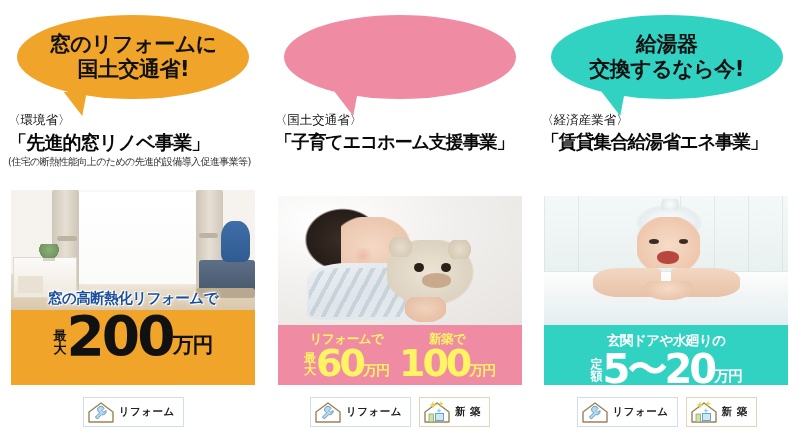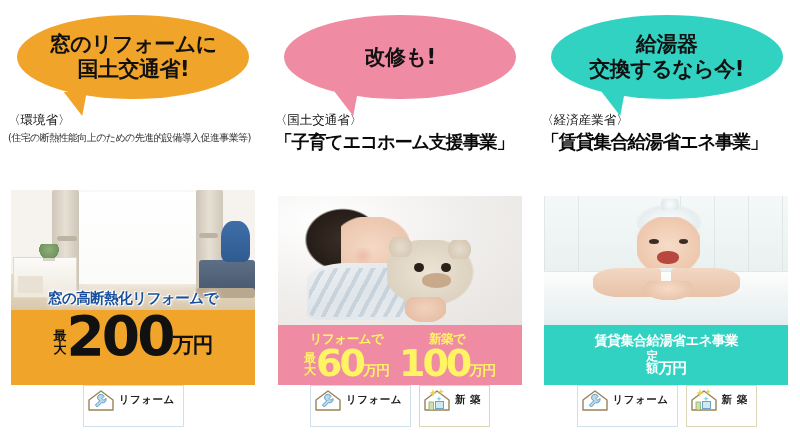--- a/index.html
+++ b/index.html
@@ -213,21 +213,21 @@
 
   .c3 .amount-row { margin-top: 0px; }
   .c3 .prefix-v { color:#fff; font-size:12px; padding-bottom:6px; }
   .c3 .big { color:#fff; font-size:40px; }
   .c3 .unit { color:#fff; font-size:15px; padding-bottom:5px; }
 
   
   .badges { position: absolute; bottom: 6px; left: 0; right: 0;
     display: flex; justify-content: center; gap: 8px; }
   .badge { display: flex; align-items: center; gap: 3px;
-    border: 1px solid #cfe0ea; padding: 2px 8px 14px 2px; background: #fff; }
+    border: 1px solid #cfe0ea; padding: 2px 8px 2px 2px; background: #fff; }
   .badge.shinchiku { border-color: #ddd6b8; }
   .badge-label { font-size: 10.5px; font-weight: bold; color: #222;
     letter-spacing: 0.5px; white-space: nowrap; }
   .badge svg { display: block; }
 </style>
 </head>
 <body>
 
 <div class="board">
 
@@ -235,20 +235,21 @@
     <div class="bubble-wrap">
       <div class="bubble">
         <div class="bubble-line">窓のリフォームに</div>
         <div class="bubble-line">国土交通省!</div>
         <span class="bubble-tail"></span>
       </div>
     </div>
 
     <div class="titles">
       <div class="ministry">〈環境省〉</div>
+      <div class="program">「先進的窓リノベ事業」</div>
       <div class="note">(住宅の断熱性能向上のための先進的設備導入促進事業等)</div>
     </div>
 
     <div class="card">
       <div class="photo">
         <div class="room">
           <div class="wall"></div>
           <div class="floor"></div>
           <div class="sheer"></div>
           <div class="curtL"></div>
@@ -286,21 +287,20 @@
           </svg>
         </span>
         <span class="badge-label">リフォーム</span>
       </div>
     </div>
   </div>
 
   <div class="col c2">
     <div class="bubble-wrap">
       <div class="bubble">
-        <div class="bubble-line">改修も!</div>
         <span class="bubble-tail"></span>
       </div>
     </div>
 
     <div class="titles">
       <div class="ministry">〈国土交通省〉</div>
       <div class="program">「子育てエコホーム支援事業」</div>
     </div>
 
     <div class="card">
@@ -396,26 +396,27 @@
           <div class="eyeR"></div>
           <div class="mouth"></div>
           <div class="tubedge"></div>
           <div class="armL"></div>
           <div class="armR"></div>
           <div class="hands"></div>
           <div class="water"></div>
         </div>
       </div>
       <div class="banner">
-        <div class="banner-head">賃貸集合給湯省エネ事業</div>
+        <div class="banner-head">玄関ドアや水廻りの</div>
         <div class="amount-row">
           <div class="prefix-v">
             <span>定</span>
             <span>額</span>
           </div>
+          <div class="big">5〜20</div>
           <div class="unit">万円</div>
         </div>
       </div>
     </div>
 
     <div class="badges">
       <div class="badge">
         <span>
           <svg width="30" height="24" viewBox="0 0 30 24">
             <path d="M3 12 L15 3 L27 12 L27 22 L3 22 Z" fill="#fff" stroke="#9b8257" stroke-width="1.4" stroke-linejoin="round"></path>

